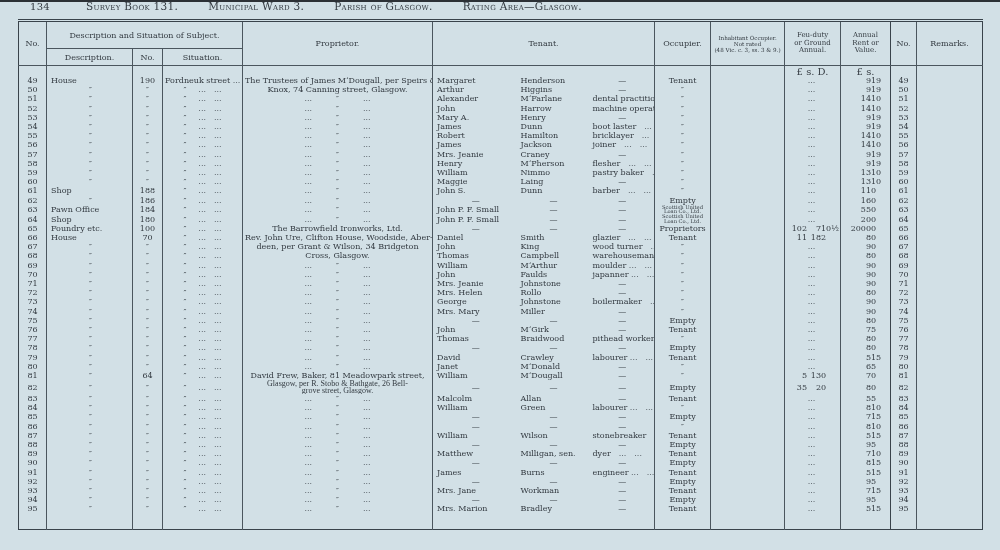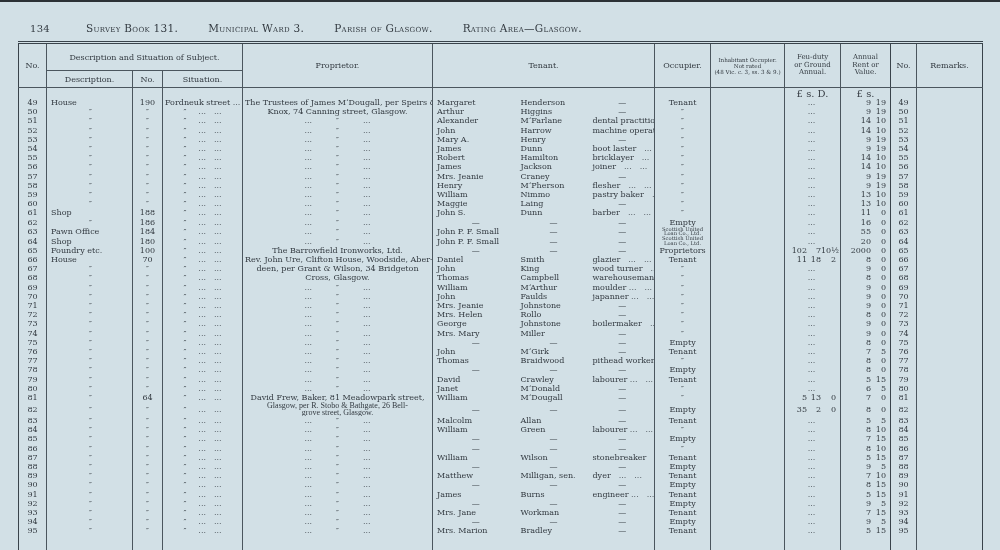--- a/index.html
+++ b/index.html
@@ -1,18 +1,18 @@
 <!DOCTYPE html>
 <html><head>
 <meta charset="utf-8">
 <style>
   html,body{margin:0;padding:0;width:1000px;height:550px;overflow:hidden;
     background:#d2e0e6;color:#333a41;font-family:"DejaVu Serif",serif;}
   .top-edge{position:absolute;top:0;left:0;width:1000px;height:2px;background:#2c3136;}
-  .pagehead{display:flex;align-items:baseline;padding:22px 14px 0 30px;
+  .pagehead{display:flex;align-items:baseline;padding:0 14px 0 30px;
     font-variant:small-caps;font-size:10.5px;letter-spacing:.3px;white-space:nowrap;}
   .pagenum{margin-right:36px;font-variant:normal;font-size:10px;}
   .seg{margin-right:30px;}
   table{border-collapse:collapse;table-layout:fixed;width:964px;margin:7px 0 0 18px;
     border:1.4px solid #39434b;border-top:3px double #39434b;}
   th,td{padding:0 2px;font-weight:normal;overflow:hidden;white-space:nowrap;vertical-align:middle;}
   thead th{font-size:8px;text-align:center;line-height:9px;}
   thead tr.group th{height:26px;}
   thead tr.sub th{height:16px;}
   thead th{border-bottom:1px solid #4b565e;}
@@ -23,21 +23,21 @@
   th.med{font-size:7px;line-height:7.5px;}
   tbody td{font-size:8px;line-height:9px;height:9.2px;}
   tr.currency td{font-size:10px;height:10px;text-align:center;color:#3a4148;}
   td.cno,td.cdno,td.csit,td.cprop,td.coccr{text-align:center;}
   td.cdesc,td.ct1,td.ct2,td.ctocc{text-align:left;padding-left:4px;}
   td.c{text-align:center;}
   td.multi{white-space:pre-line;line-height:7px;font-family:Liberation Serif, serif;}
   td.tiny{font-size:5.2px;line-height:4.8px;white-space:pre-line;text-align:center;}
   td.cfeu,td.crent{text-align:right;padding-right:4px;}
   td.dots{text-align:center;}
-  .p0{display:inline-block;width:15px;text-align:right;}
+  .p0{display:inline-block;width:15px;text-align:left;}
   .p1{display:inline-block;width:14px;text-align:right;}
   .pA{display:inline-block;min-width:20px;text-align:right;}
   tr.filler td{height:16px;}
 </style>
 </head>
 <body>
 
 <div class="top-edge"></div>
 
 <div class="pagehead">

